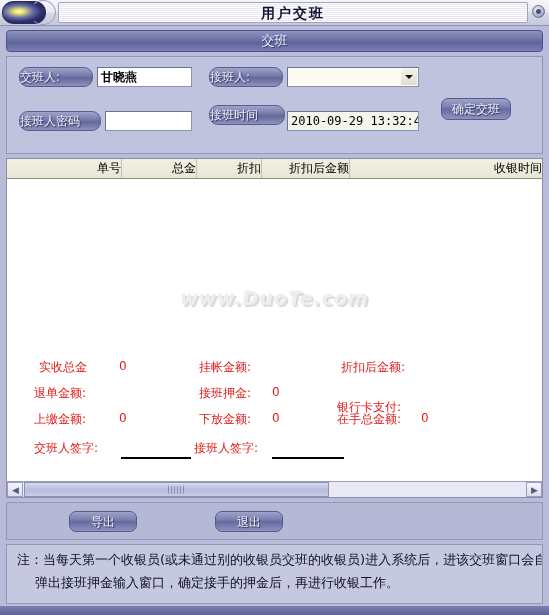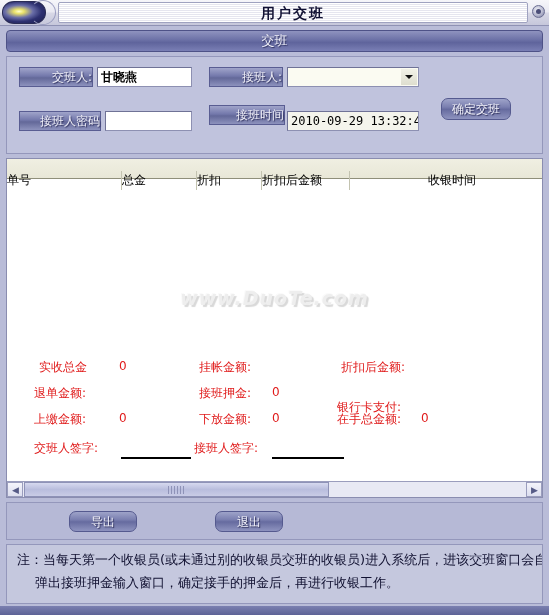--- a/index.html
+++ b/index.html
@@ -113,25 +113,25 @@
     width: 537px; height: 98px;
     background: #c0c3dd;
     border: 1px solid #9497bb;
     box-sizing: border-box;
   }
 
   .pill-label {
     position: absolute;
     height: 20px;
     line-height: 19px;
-    text-align: right;
+    text-align: left;
     font-size: 12px;
     color: #f0f0f8;
     text-shadow: 1px 1px 1px rgba(25,25,70,.75);
-    border-radius: 0;
+    border-radius: 9px;
     background: linear-gradient(to bottom, #a0a4ca 0%, #7378ab 45%, #636899 55%, #8d92bd 100%);
     border: 1px solid #595d92;
     box-sizing: border-box;
   }
 
   .txt-input {
     position: absolute;
     height: 20px;
     background: #ffffff;
     border: 1px solid #8d90b2;
@@ -207,26 +207,25 @@
     left: 0; top: 0;
     width: 100%; height: 20px;
     background: linear-gradient(to bottom, #f0efe2 0%, #e8e7d7 100%);
     border-bottom: 1px solid #8f8f7a;
     box-sizing: border-box;
   }
   .grid-col {
     position: absolute;
     top: 0; height: 19px;
     line-height: 19px;
-    text-align: left;
+    text-align: right;
     font-size: 12px;
     color: #000000;
     border-right: 1px solid #c3c3b0;
     box-sizing: border-box;
-    margin-top: 12px;
   }
   .grid-col:last-child { border-right: none; }
 
   .watermark {
     position: absolute;
     left: 0; top: 128px;
     width: 100%;
     text-align: center;
     font-size: 19px;
     font-style: italic;

